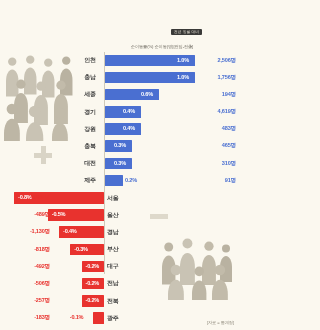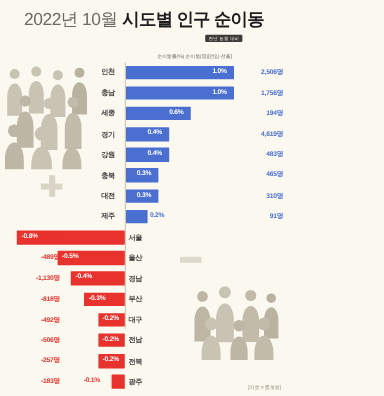--- a/index.html
+++ b/index.html
@@ -88,26 +88,20 @@
   .source{
     position:absolute;right:6px;bottom:5px;
     font-size:4.2px;color:#8b8678;letter-spacing:-0.1px;white-space:nowrap;
   }
 </style>
 </head>
 <body>
 
 <div class="wrap">
 
-  <div class="header">
-    <div class="title">
-      <span class="light">2022년 10월</span>
-      <span class="bold">시도별 인구 순이동</span>
-    </div>
-  </div>
   <div class="badge">전년 동월 대비</div>
 
   <div class="colhead">순이동률(%) 순이동(명)[전입-전출]</div>
 
   <svg class="people crowd-top" viewBox="0 0 78 86">
     <g fill="#c9c3b4">
       <g transform="translate(2,2) scale(0.52)">
         <circle cx="12" cy="9" r="8"></circle>
           <path d="M0 46c0-12 5-22 12-22s12 10 12 22v30H0z"></path>
       </g>

